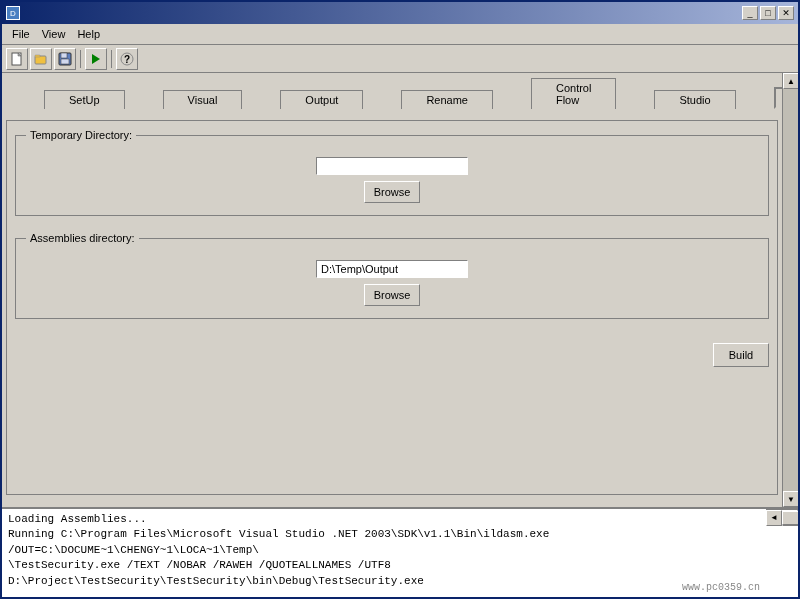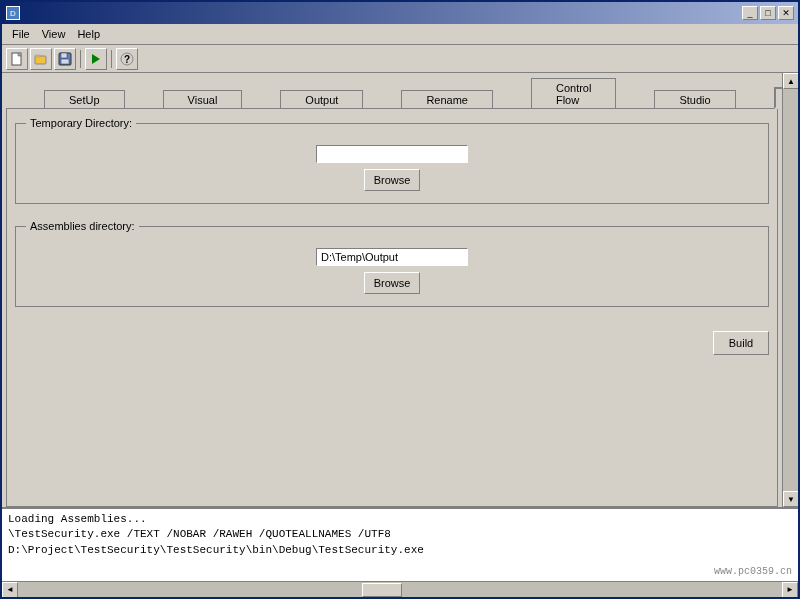--- a/index.html
+++ b/index.html
@@ -172,21 +172,21 @@
       top: 1px;
     }
 
     
     .tab-content {
       background: #d4d0c8;
       border: 1px solid #808080;
       flex: 1;
       display: flex;
       flex-direction: column;
-      margin: 0 4px;
+      margin: 12px 4px;
       padding: 8px;
       overflow: auto;
       position: relative;
     }
 
     
     .field-group {
       border: 1px solid #808080;
       background: #d4d0c8;
       margin-bottom: 16px;
@@ -278,21 +278,21 @@
       flex: 1;
       background: #c0bdb4;
     }
 
     
     .bottom-area {
       height: 90px;
       background: white;
       border-top: 2px solid #808080;
       display: flex;
-      flex-direction: column;
+      flex-direction: row;
       flex-shrink: 0;
       overflow: hidden;
     }
 
     .log-content {
       flex: 1;
       overflow: auto;
       padding: 3px 6px;
       font-size: 11px;
       font-family: 'Courier New', monospace;
@@ -448,20 +448,21 @@
     <div class="right-scrollbar">
       <div class="scroll-btn">▲</div>
       <div class="scroll-track"></div>
       <div class="scroll-btn">▼</div>
     </div>
   </div>
 
   <div class="bottom-area">
     <div class="log-content">
       <div>Loading Assemblies...</div>
+      <div>Running C:\Program Files\Microsoft Visual Studio .NET 2003\SDK\v1.1\Bin\ildasm.exe /OUT=C:\DOCUME~1\CHENGY~1\LOCA~1\Temp\</div>
       <div>\TestSecurity.exe /TEXT /NOBAR /RAWEH /QUOTEALLNAMES /UTF8 D:\Project\TestSecurity\TestSecurity\bin\Debug\TestSecurity.exe</div>
 
       <div class="watermark">www.pc0359.cn</div>
     </div>
     <div class="bottom-scrollbar">
       <div class="hscroll-btn">◄</div>
       <div class="hscroll-track">
         <div class="hscroll-thumb"></div>
       </div>
       <div class="hscroll-btn">►</div>

